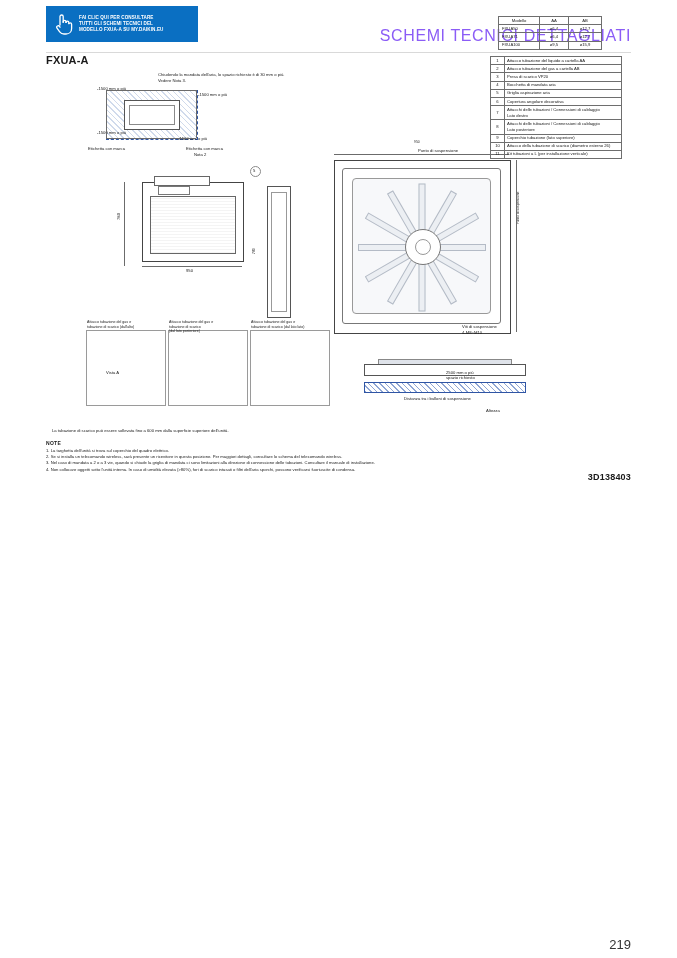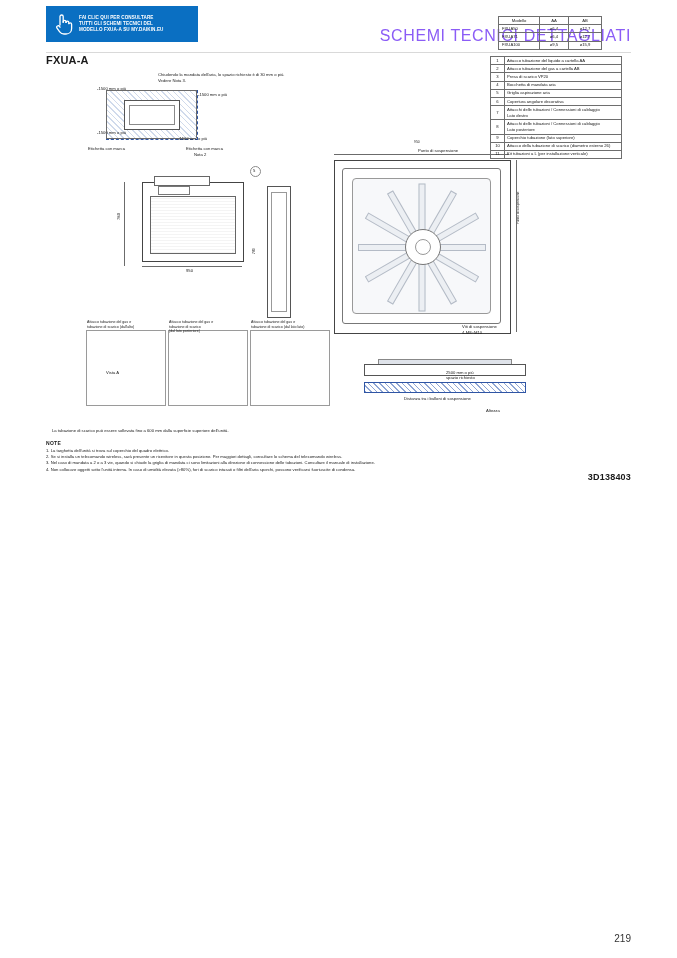--- a/index.html
+++ b/index.html
@@ -105,21 +105,21 @@
   #model-table td{padding:.6px 3px;}
   #parts-table{left:490px;top:56px;}
   #parts-table td.desc{width:112px;white-space:normal;}
 
   
   .notes{position:absolute;left:46px;top:440px;width:585px;}
   .notes .nt-title{font-size:5px;font-weight:bold;letter-spacing:.3px;margin-bottom:2px;}
   .notes p{margin:0 0 .6px 0;font-size:4.2px;line-height:5.6px;}
   .caption-drain{position:absolute;left:52px;top:428px;font-size:4.2px;}
   .code{position:absolute;right:46px;top:472px;font-size:9px;font-weight:bold;letter-spacing:.2px;}
-  .folio{position:absolute;right:46px;bottom:14px;font-size:10px;color:#333;}
+  .folio{position:absolute;right:46px;bottom:6px;font-size:13px;color:#333;}
 </style>
 </head>
 <body>
 
 <div class="header">
 
   <div class="cta-badge">
     <div class="cta-icon">
       <svg width="22" height="24" viewBox="0 0 22 24" aria-hidden="true">
         <path d="M8 13.5V4.6a1.6 1.6 0 0 1 3.2 0v6.2" fill="none" stroke="#ffffff" stroke-width="1.3"></path>

